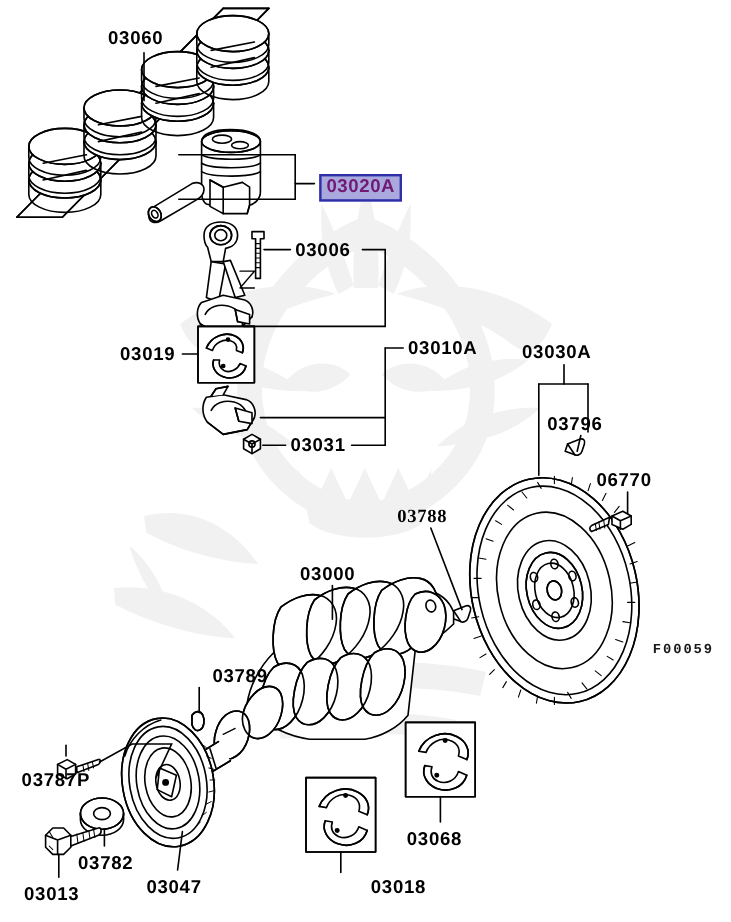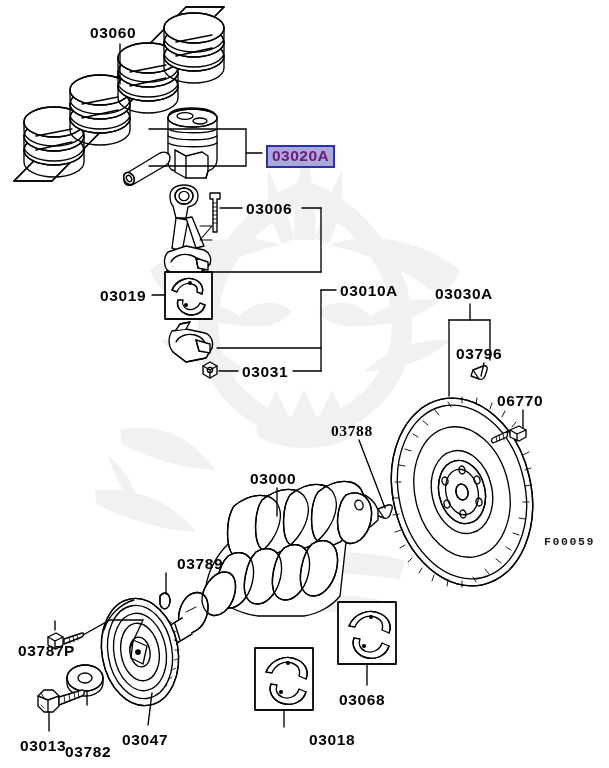--- a/index.html
+++ b/index.html
@@ -538,21 +538,21 @@
       <div class="part-label" style="left: 340px; top: 283px;">03010A</div>
       <div class="part-label" style="left: 100px; top: 288px;">03019</div>
       <div class="part-label" style="left: 435px; top: 286px;">03030A</div>
       <div class="part-label" style="left: 242px; top: 364px;">03031</div>
       <div class="part-label" style="left: 456px; top: 346px;">03796</div>
       <div class="part-label" style="left: 497px; top: 393px;">06770</div>
       <div class="part-label" style="left: 331px; top: 423px; font-family: Liberation Serif, serif;">03788</div>
       <div class="part-label" style="left: 250px; top: 471px; text-align: center;">03000</div>
       <div class="part-label" style="left: 152px; top: 556px; margin-left: 25px;">03789</div>
       <div class="part-label" style="left: 18px; top: 613px; margin-top: 30px;">03787P</div>
-      <div class="part-label" style="left: 65px; top: 712px; margin-top: 32px;">03782</div>
+      <div class="part-label" style="left: 65px; top: 712px;">03782</div>
       <div class="part-label" style="left: 20px; top: 738px;">03013</div>
       <div class="part-label" style="left: 122px; top: 732px;">03047</div>
       <div class="part-label" style="left: 261px; top: 732px; margin-left: 48px;">03018</div>
       <div class="part-label" style="left: 339px; top: 692px;">03068</div>
     </div>
 
   <div id="figure-code">F00059</div>
 
 </div>
 

